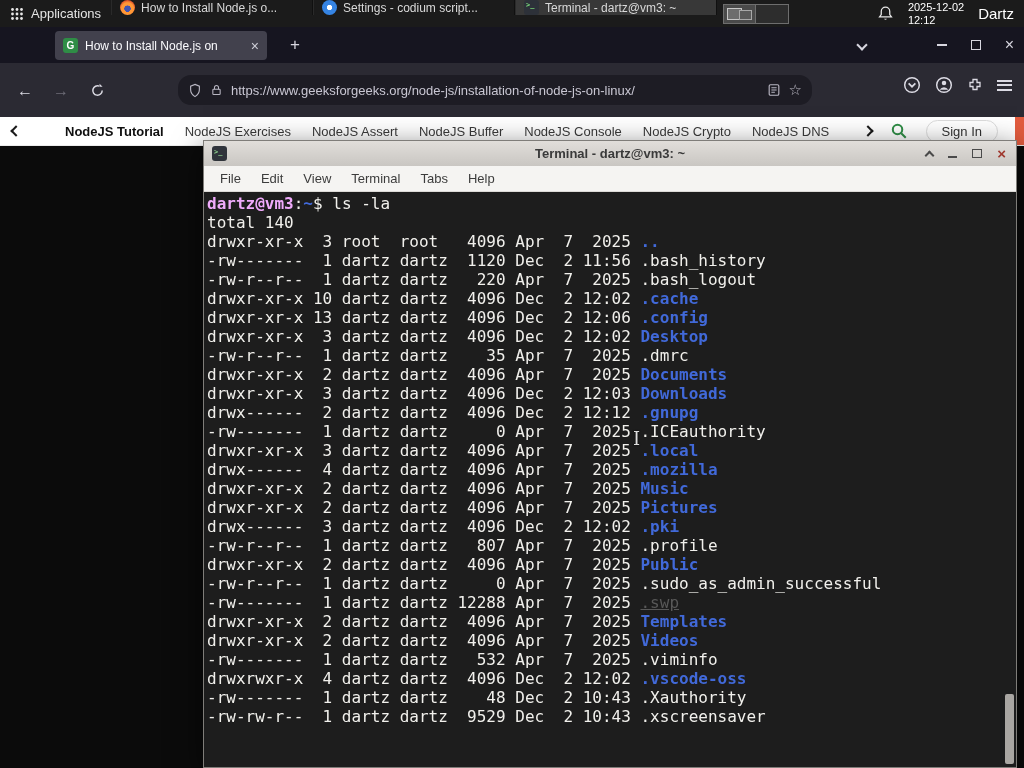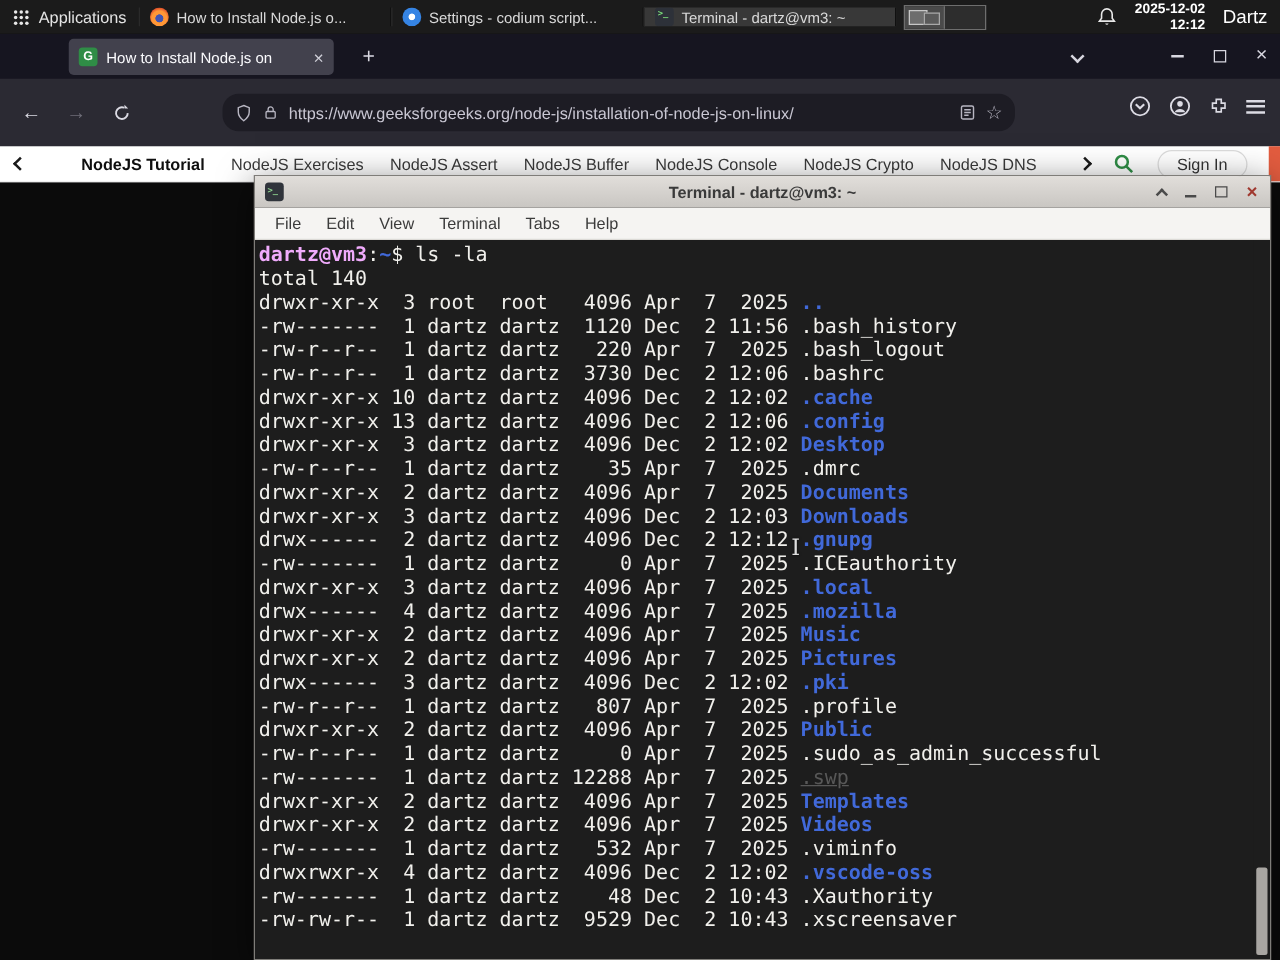--- a/index.html
+++ b/index.html
@@ -3,21 +3,21 @@
 <meta charset="utf-8">
 <style>
   * { margin:0; padding:0; box-sizing:border-box; }
   html,body { width:1024px; height:768px; overflow:hidden; background:#000; }
   body { font-family:"Liberation Sans", sans-serif; position:relative; }
 
   
   .panel { position:absolute; top:0; left:0; right:0; height:27px; background:#1b1b1b;
            display:flex; align-items:stretch; color:#e4e4e4; z-index:40; }
   .panel-apps { display:flex; align-items:center; gap:7px; padding:0 10px; font-size:13px; }
-  .panel-windows { display:flex; align-items:center; }
+  .panel-windows { display:flex; align-items:flex-start; }
   .panel-win { width:202px; display:flex; align-items:center; gap:6px; padding:0 8px;
                border-left:1px solid #2a2a2a; border-right:1px solid #101010; font-size:12px;
                color:#d9d9d9; overflow:hidden; }
   .panel-win.active { background:#383838; }
   .ptitle { white-space:nowrap; overflow:hidden; }
   .picon { width:15px; height:15px; flex:0 0 15px; border-radius:3px; position:relative; }
   .picon-firefox { border-radius:50%;
     background:radial-gradient(circle at 50% 58%, #4054b2 0 26%, #ff9736 30% 52%, #e3572c 70%, #b5330f 95%); }
   .picon-settings { border-radius:50%;
     background:radial-gradient(circle at 50% 50%, #ffffff 0 22%, #3584e4 28% 100%); }
@@ -25,22 +25,22 @@
   .picon-terminal::after { content:'>_'; position:absolute; left:2px; top:2px; color:#7ce07c;
     font:bold 7px/1 "DejaVu Sans Mono", monospace; }
   .pager { margin-left:auto; align-self:center; display:flex; border:1px solid #6e6e6e; height:20px; }
   .ws { width:32px; height:18px; background:#2d2d2d; position:relative; }
   .ws-active { background:#4a4a4a; border-right:1px solid #6e6e6e; }
   .ws-active::before { content:''; position:absolute; left:3px; top:3px; width:13px; height:10px;
     background:#6d6d6d; border:1px solid #c7c7c7; }
   .ws-active::after { content:''; position:absolute; right:3px; top:5px; width:11px; height:8px;
     background:#5a5a5a; border:1px solid #a8a8a8; }
   .bell { align-self:center; margin-left:88px; width:17px; height:17px; }
-  .clock { align-self:center; margin-left:14px; text-align:right; line-height:1.15;
-           font-size:11px; color:#fff;font-weight:bold; }
+  .clock { align-self:center; margin-left:14px; text-align:left; line-height:1.15;
+           font-size:11px; color:#fff; }
   .clock .time { font-size:11px; }
   .panel-user { align-self:center; margin:0 10px 0 14px; font-size:15px; color:#fff; }
 
   
   .browser { position:absolute; top:27px; left:0; right:0; bottom:0; background:#1c1b22; }
   .tabbar { position:absolute; top:0; left:0; right:0; height:36px; background:#161520; }
   .tab { position:absolute; left:55px; top:4px; width:212px; height:29px; background:#42414d;
          border-radius:4px; display:flex; align-items:center; gap:7px; padding:0 8px;
          color:#fbfbfe; font-size:12px; }
   .favicon { width:15px; height:15px; flex:0 0 15px; border-radius:3px; background:#2f8d46;
@@ -276,21 +276,20 @@
       <span class="t-menu-item">Tabs</span>
       <span class="t-menu-item">Help</span>
     </div>
   <div class="t-body" id="terminal-body">
     <div id="terminal-output">
         <div class="tline"><span class="t-green">dartz@vm3</span><span>:</span><span class="t-blue">~</span><span>$ ls -la</span></div>
         <div class="tline"><span>total 140</span></div>
         <div class="tline"><span>drwxr-xr-x  3 root  root   4096 Apr  7  2025 </span><span class="t-blue">..</span></div>
         <div class="tline"><span>-rw-------  1 dartz dartz  1120 Dec  2 11:56 </span><span>.bash_history</span></div>
         <div class="tline"><span>-rw-r--r--  1 dartz dartz   220 Apr  7  2025 </span><span>.bash_logout</span></div>
-        <div class="tline"><span>-rw-r--r--  1 dartz dartz  3730 Dec  2 12:06 </span><span>.bashrc</span></div>
         <div class="tline"><span>drwxr-xr-x 10 dartz dartz  4096 Dec  2 12:02 </span><span class="t-blue">.cache</span></div>
         <div class="tline"><span>drwxr-xr-x 13 dartz dartz  4096 Dec  2 12:06 </span><span class="t-blue">.config</span></div>
         <div class="tline"><span>drwxr-xr-x  3 dartz dartz  4096 Dec  2 12:02 </span><span class="t-blue">Desktop</span></div>
         <div class="tline"><span>-rw-r--r--  1 dartz dartz    35 Apr  7  2025 </span><span>.dmrc</span></div>
         <div class="tline"><span>drwxr-xr-x  2 dartz dartz  4096 Apr  7  2025 </span><span class="t-blue">Documents</span></div>
         <div class="tline"><span>drwxr-xr-x  3 dartz dartz  4096 Dec  2 12:03 </span><span class="t-blue">Downloads</span></div>
         <div class="tline"><span>drwx------  2 dartz dartz  4096 Dec  2 12:12 </span><span class="t-blue">.gnupg</span></div>
         <div class="tline"><span>-rw-------  1 dartz dartz     0 Apr  7  2025 </span><span>.ICEauthority</span></div>
         <div class="tline"><span>drwxr-xr-x  3 dartz dartz  4096 Apr  7  2025 </span><span class="t-blue">.local</span></div>
         <div class="tline"><span>drwx------  4 dartz dartz  4096 Apr  7  2025 </span><span class="t-blue">.mozilla</span></div>

